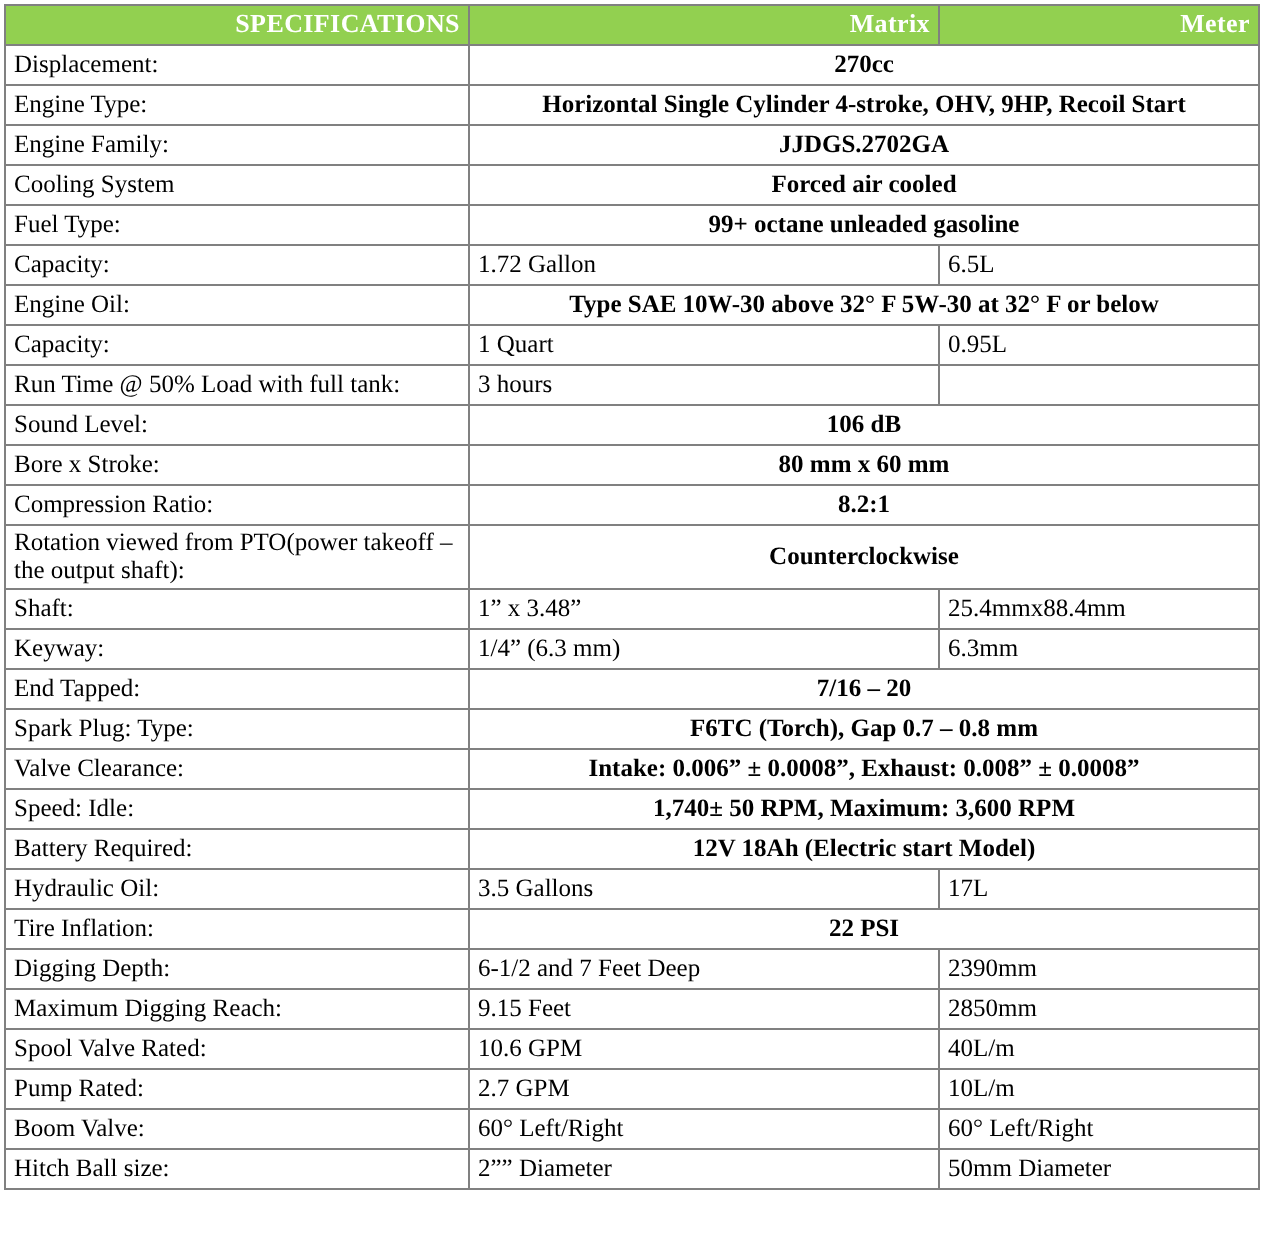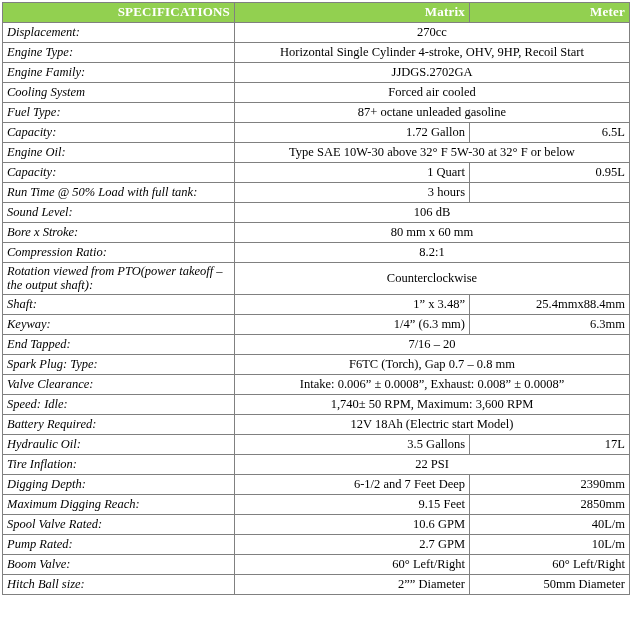--- a/index.html
+++ b/index.html
@@ -41,27 +41,27 @@
     font-size: 13px;
     height: 24px;
     letter-spacing: 0.2px;
   }
   thead th.label-head {
     text-align: right;
   }
   td.label {
     text-align: left;
     white-space: normal;
-    font-style: italic;
   }
   td.val {
-    text-align: right;
+    text-align: left;
   }
   td.span2 {
     text-align: center;
+    font-weight: bold;
   }
   td.tall {
     height: 38px;
   }
 </style>
 </head>
 <body>
 
 <table id="spec-table">
   <colgroup>
@@ -88,21 +88,21 @@
       <tr>
         <td class="label">Engine Family:</td>
         <td class="span2" colspan="2">JJDGS.2702GA</td>
       </tr>
       <tr>
         <td class="label">Cooling System</td>
         <td class="span2" colspan="2">Forced air cooled</td>
       </tr>
       <tr>
         <td class="label">Fuel Type:</td>
-        <td class="span2" colspan="2">87+ octane unleaded gasoline</td>
+        <td class="span2" colspan="2">99+ octane unleaded gasoline</td>
       </tr>
       <tr>
         <td class="label">Capacity:</td>
         <td class="val">1.72 Gallon</td>
         <td class="val">6.5L</td>
       </tr>
       <tr>
         <td class="label">Engine Oil:</td>
         <td class="span2" colspan="2">Type SAE 10W-30 above 32° F 5W-30 at 32° F or below</td>
       </tr>

